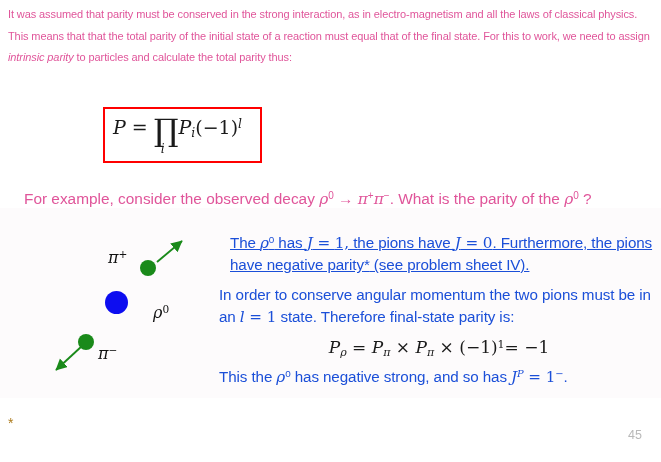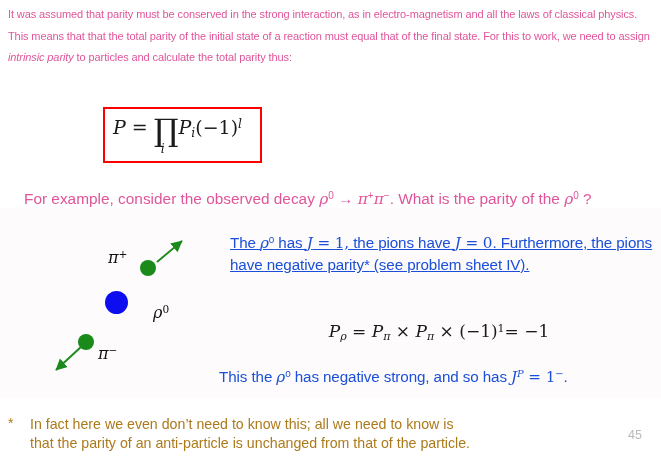--- a/index.html
+++ b/index.html
@@ -157,21 +157,21 @@
     font-family: "DejaVu Serif", serif;
     font-style: normal;
   }
   #blue-para-1 { left: 230px; top: 229px; width: 440px; text-decoration: underline; }
   #blue-para-2 { left: 219px; top: 284px; width: 440px; }
   #hence-line  { left: 219px; top: 363px; width: 440px; white-space: nowrap; }
 
   .eq-final {
     position: absolute;
     left: 219px;
-    top: 321px;
+    top: 337px;
     width: 440px;
     text-align: center;
     color: #1a1a1a;
     font-family: "DejaVu Serif", serif;
     font-style: italic;
     font-size: 17px;
     white-space: nowrap;
   }
   .eq-final .op { font-style: normal; }
 
@@ -243,30 +243,29 @@
     <div class="plabel" style="left:153px; top:83px;"><span>ρ</span><sup>0</sup></div>
 
     <div class="dot-green" style="left:78px; top:114px;"></div>
     <div class="plabel" style="left:98px; top:124px;"><span>π</span><sup>−</sup></div>
   </div>
 
   <div class="blue-para" id="blue-para-1">
     <span>The </span><span class="mi">ρ</span><sup>0</sup><span> has </span><span class="mi">J</span><span class="mn"> = </span><span class="mn">1,</span><span>  the pions have </span><span class="mi">J</span><span class="mn"> = </span><span class="mn">0</span><span>.  Furthermore, the pions have negative parity</span><span>*</span><span> (see problem sheet IV).</span>
   </div>
 
+  <div class="blue-para" id="blue-para-2">
+    <span>In order to conserve angular momentum the two pions must be in an </span><span class="mi">l</span><span class="mn"> = </span><span class="mn">1</span><span> state.   Therefore final-state parity is:</span>
+  </div>
 
   <div class="eq-final">
     <span>P</span><sub class="it">ρ</sub><span class="op"> = </span><span>P</span><sub class="it">π</sub><span class="op"> × </span><span>P</span><sub class="it">π</sub><span class="op"> × </span><span class="op">(−1)</span><sup class="op">1</sup><span class="op">= </span><span class="op">−1</span>
   </div>
 
   <div class="blue-para" id="hence-line">
     <span>This the </span><span class="mi">ρ</span><sup>0</sup><span> has negative strong, and so has </span><span class="mi">J</span><sup class="mi">P</sup><span class="mn"> = </span><span class="mn">1</span><sup class="mn">−</sup><span>.</span>
   </div>
 
   <div class="footnote-star">*</div>
-  <div class="footnote-text">
-    <div>In fact here we even don’t need to know this; all we need to know is</div>
-    <div>that the parity of an anti-particle is unchanged from that of the particle.</div>
-  </div>
 
   <div class="slide-number">45</div>
 
 </div>
 
 </body></html>

